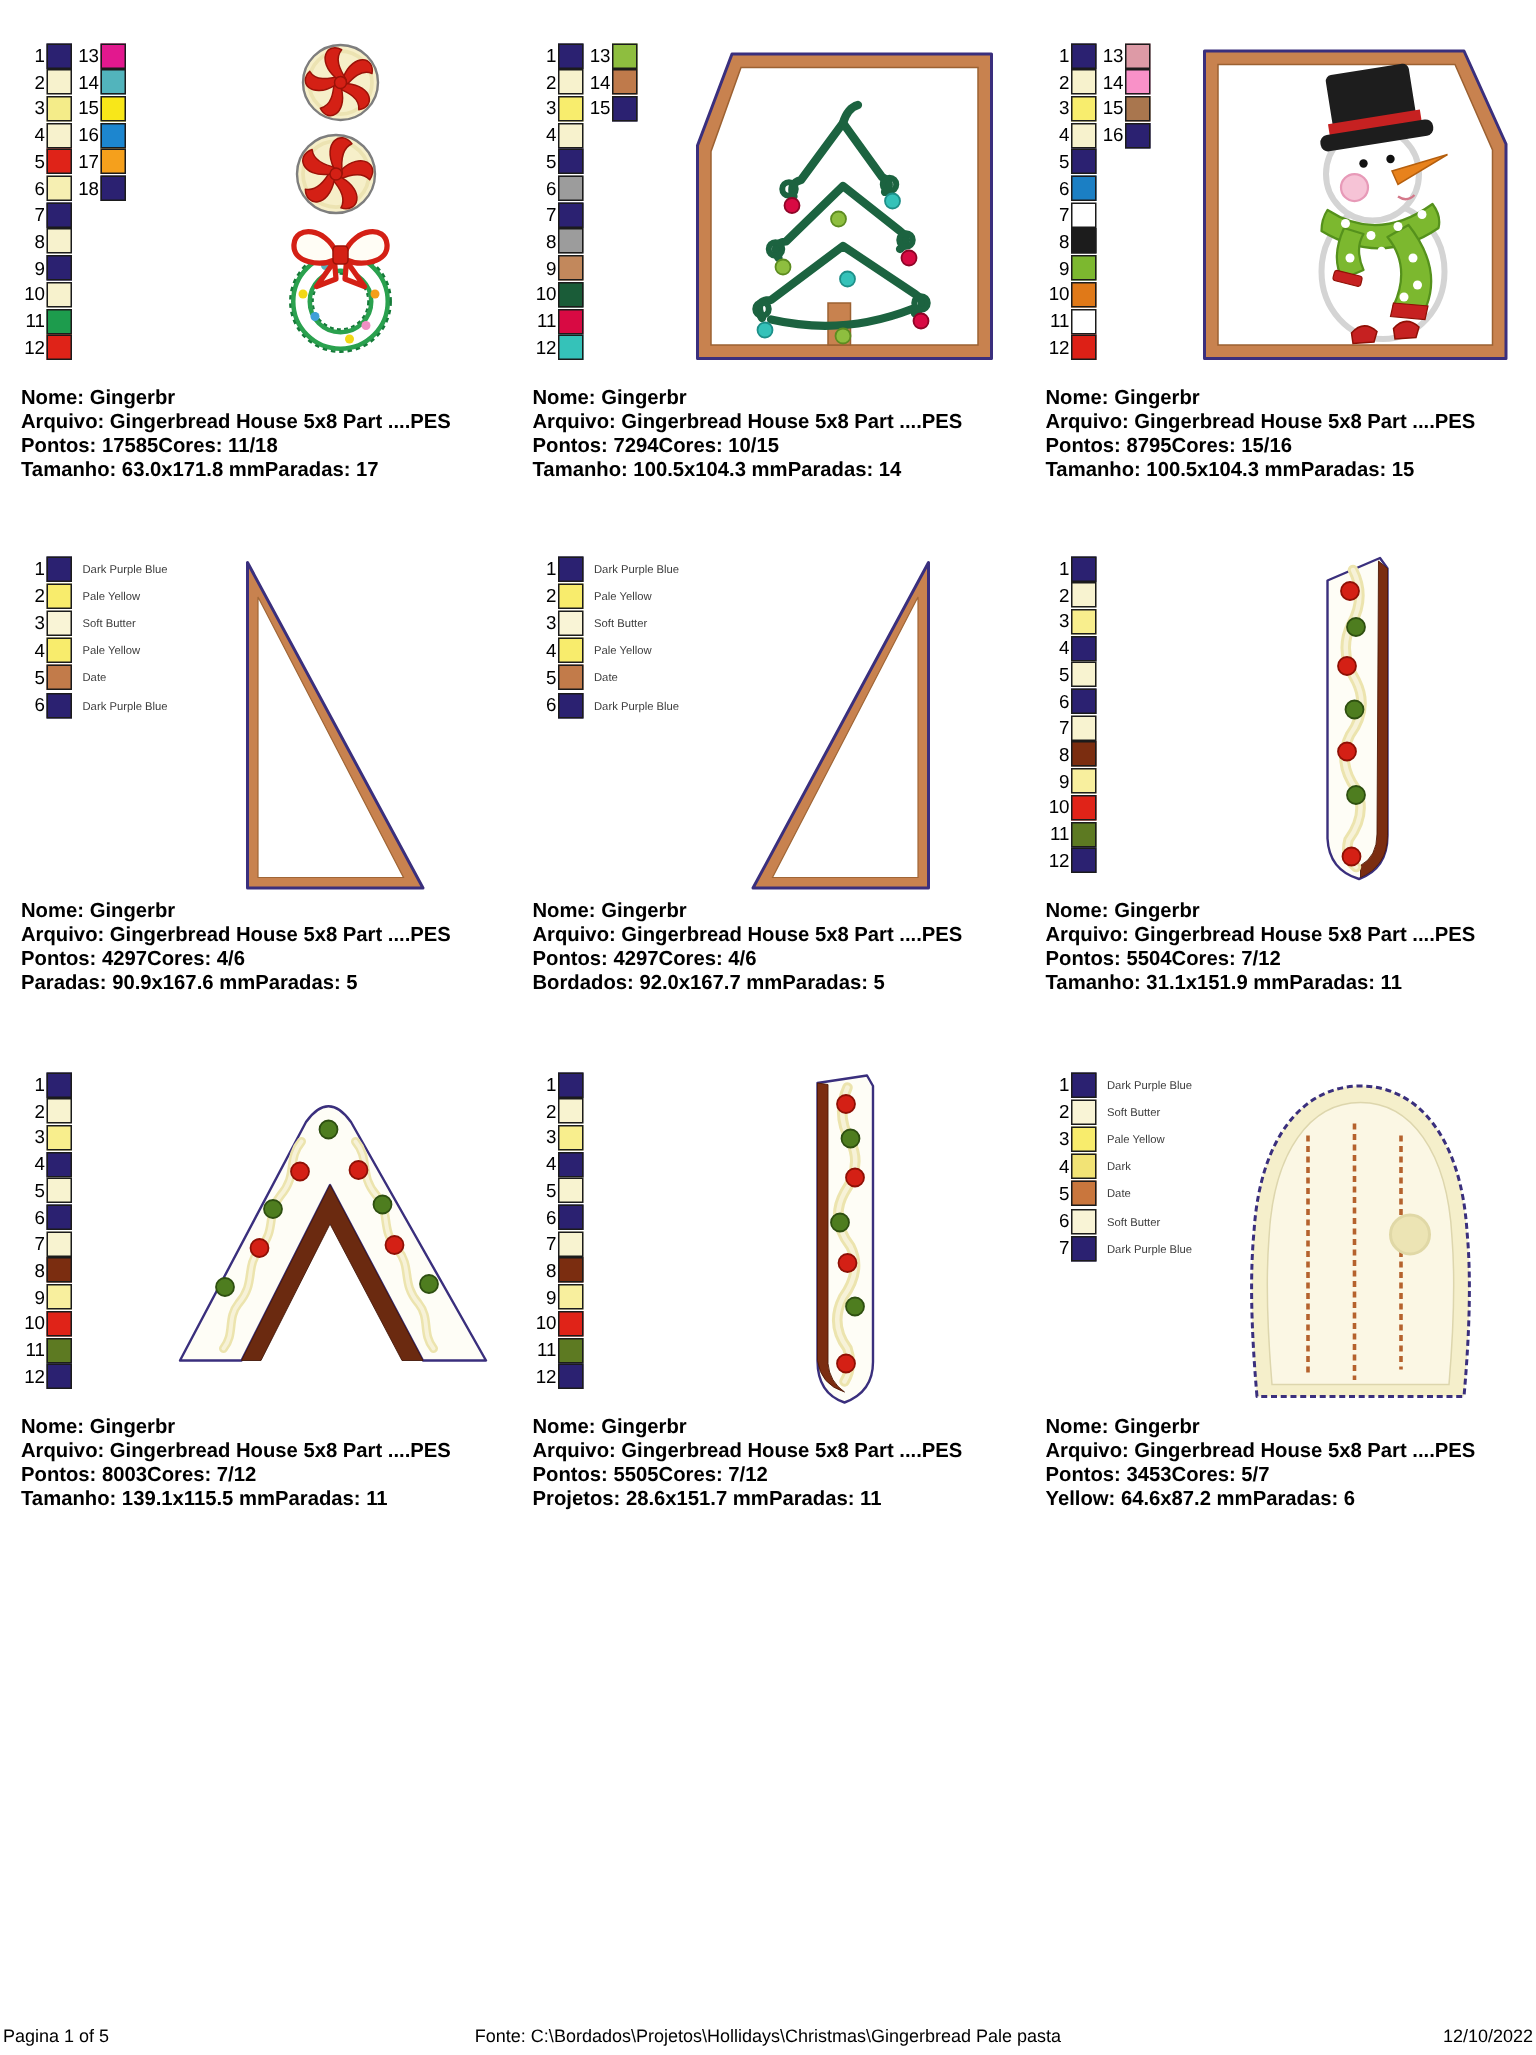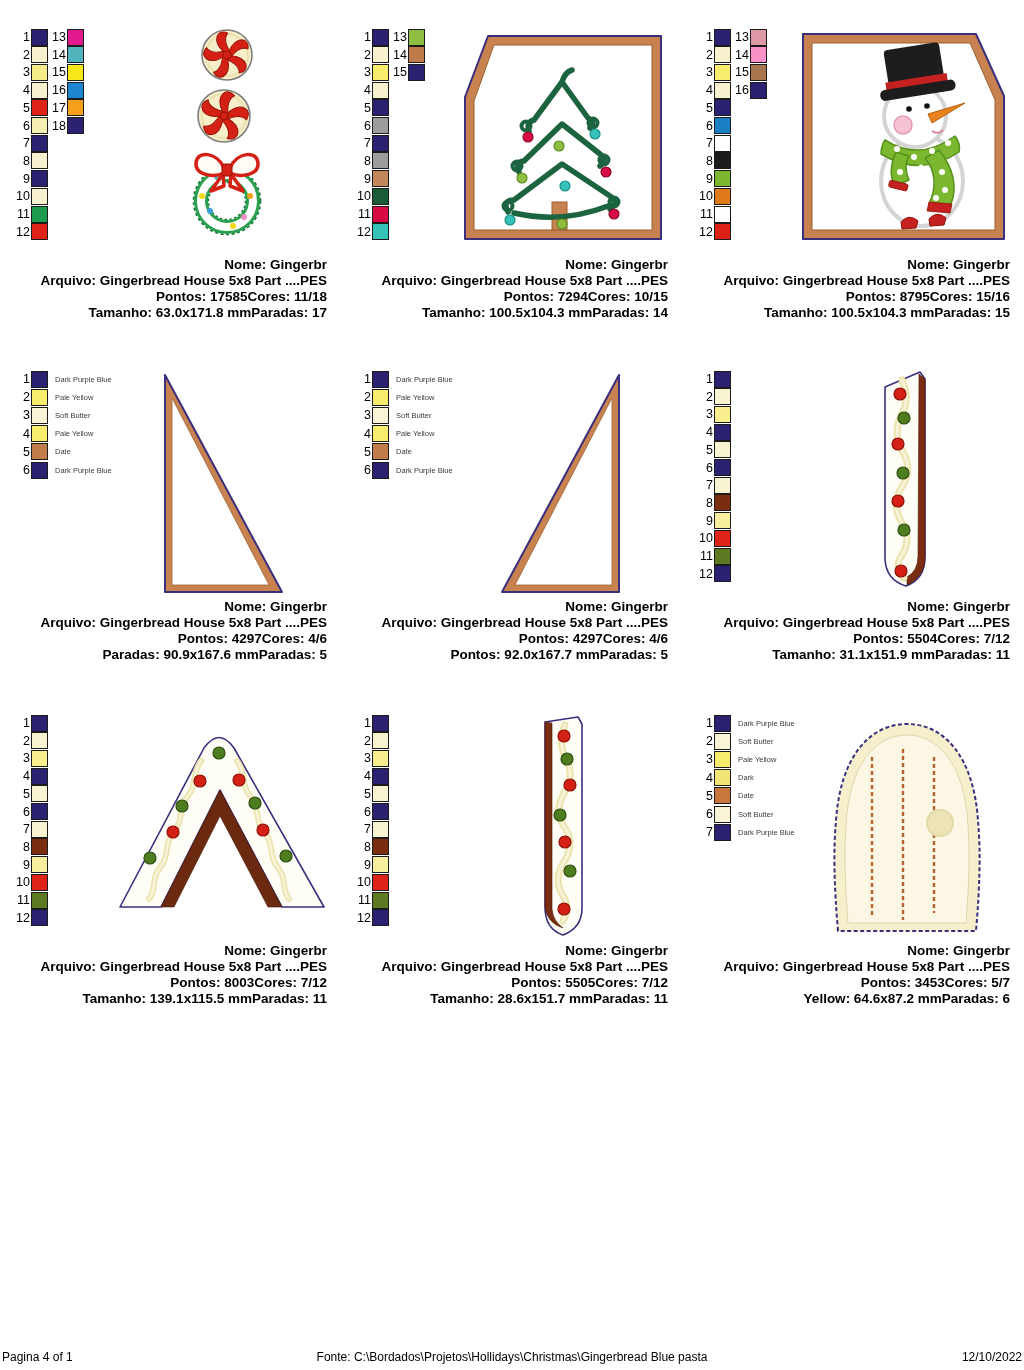--- a/index.html
+++ b/index.html
@@ -6,21 +6,21 @@
   #page{position:relative;width:1024px;height:1370px;background:#ffffff;overflow:hidden;
         font-family:"Liberation Sans","DejaVu Sans",sans-serif;color:#000;}
   .cell{position:absolute;width:341px;height:343px;}
   .palette{position:absolute;left:14px;top:29px;}
   .prow{position:absolute;display:flex;align-items:center;height:16px;}
   .pnum{width:16px;text-align:right;font-size:12.5px;color:#000;flex:none;}
   .pswatch{width:15px;height:15px;border:1px solid #1b1b1b;margin-left:1px;flex:none;box-sizing:content-box;}
   .plabel{font-size:7.5px;color:#3c3c3c;margin-left:7px;white-space:nowrap;}
   .design{position:absolute;}
   .info{position:absolute;left:14px;right:14px;top:257px;font-size:13.5px;font-weight:bold;line-height:16px;}
-  .iline{display:flex;justify-content:flex-end;white-space:nowrap;}
+  .iline{display:flex;justify-content:flex-start;white-space:nowrap;}
   .footer{position:absolute;left:0;right:0;top:1350px;font-size:12px;}
   .footer .fl{position:absolute;left:2px;}
   .footer .fc{position:absolute;left:0;right:0;text-align:center;}
   .footer .fr{position:absolute;right:2px;}
 </style>
 </head>
 <body>
 
 <div id="page">
 
@@ -492,21 +492,21 @@
           <span>Nome: Gingerbr</span>
         </div>
       <div class="iline">
           <span>Arquivo: Gingerbread House 5x8 Part ....PES</span>
         </div>
       <div class="iline">
           <span>Pontos: 4297</span>
           <span>Cores: 4/6</span>
         </div>
       <div class="iline">
-          <span>Pontos: 92.0x167.7 mm</span>
+          <span>Bordados: 92.0x167.7 mm</span>
           <span>Paradas: 5</span>
         </div>
     </div>
   </div>
 
   <div class="cell" style="left:683px;top:342px">
     <div class="palette">
         <div class="prow" style="left: 0px; top: 0px;">
           <span class="pnum">1</span>
           <span class="pswatch" style="background: rgb(43, 33, 113);"></span>
@@ -750,21 +750,21 @@
           <span>Nome: Gingerbr</span>
         </div>
       <div class="iline">
           <span>Arquivo: Gingerbread House 5x8 Part ....PES</span>
         </div>
       <div class="iline">
           <span>Pontos: 5505</span>
           <span>Cores: 7/12</span>
         </div>
       <div class="iline">
-          <span>Tamanho: 28.6x151.7 mm</span>
+          <span>Projetos: 28.6x151.7 mm</span>
           <span>Paradas: 11</span>
         </div>
     </div>
   </div>
 
   <div class="cell" style="left:683px;top:686px">
     <div class="palette">
         <div class="prow" style="left: 0px; top: 0px;">
           <span class="pnum">1</span>
           <span class="pswatch" style="background: rgb(43, 33, 113);"></span>
@@ -823,18 +823,18 @@
           <span>Cores: 5/7</span>
         </div>
       <div class="iline">
           <span>Yellow: 64.6x87.2 mm</span>
           <span>Paradas: 6</span>
         </div>
     </div>
   </div>
 
   <div class="footer">
-    <span class="fl">Pagina 4 of 1</span>
-    <span class="fc">Fonte: C:\Bordados\Projetos\Hollidays\Christmas\Gingerbread Blue pasta</span>
+    <span class="fl">Pagina 1 of 5</span>
+    <span class="fc">Fonte: C:\Bordados\Projetos\Hollidays\Christmas\Gingerbread Pale pasta</span>
     <span class="fr">12/10/2022</span>
   </div>
 
 </div>
 
 </body></html>

